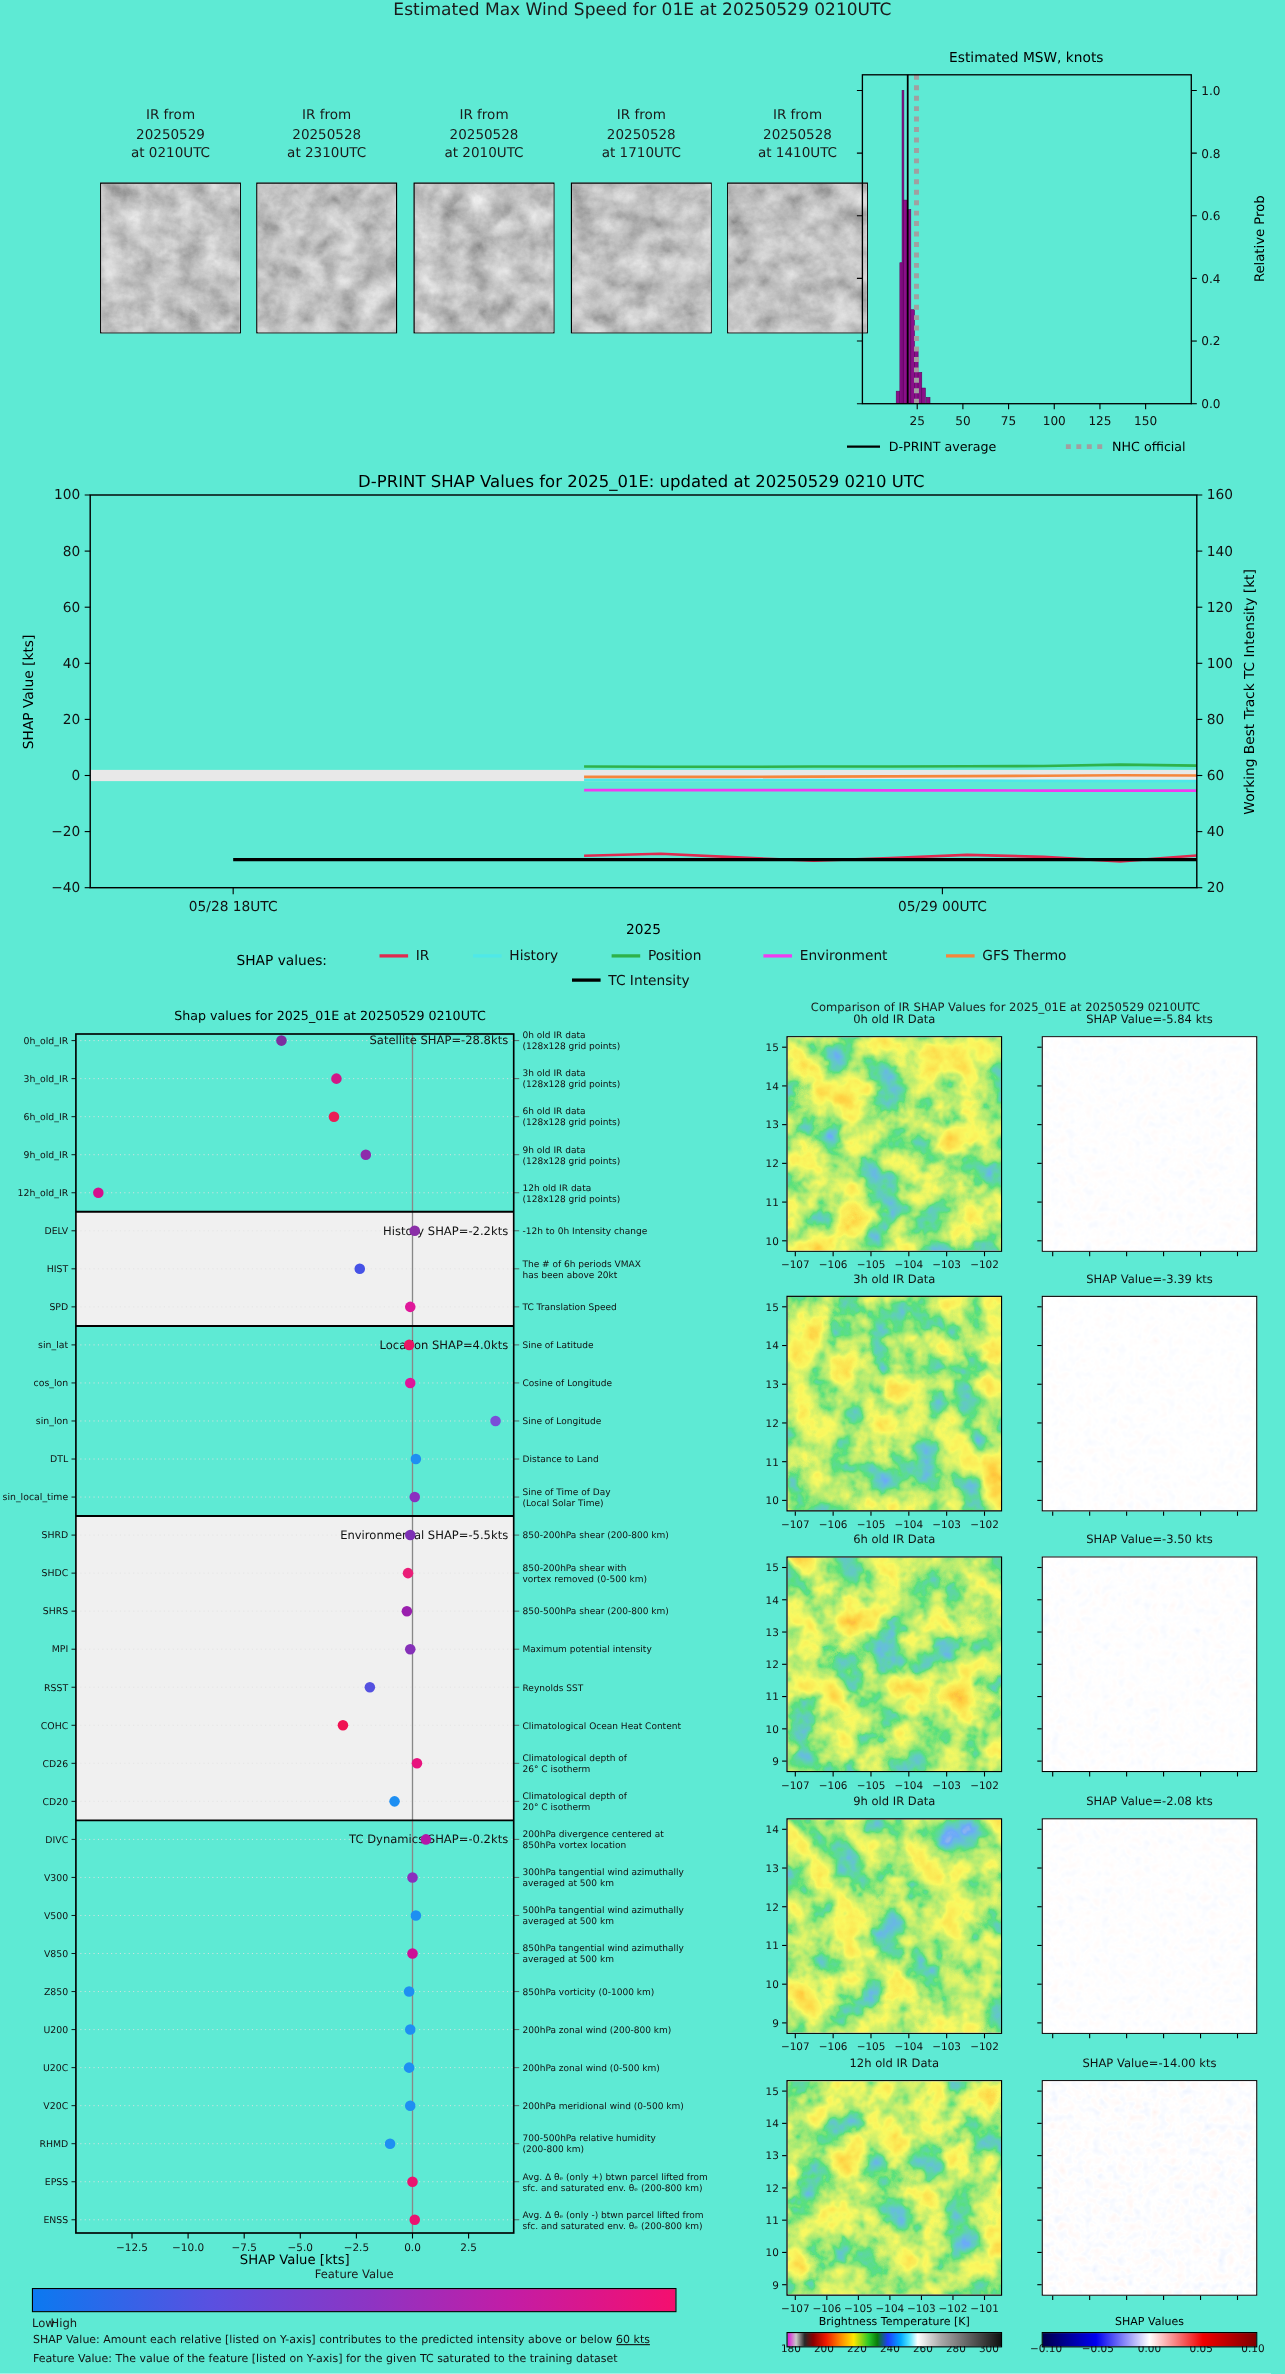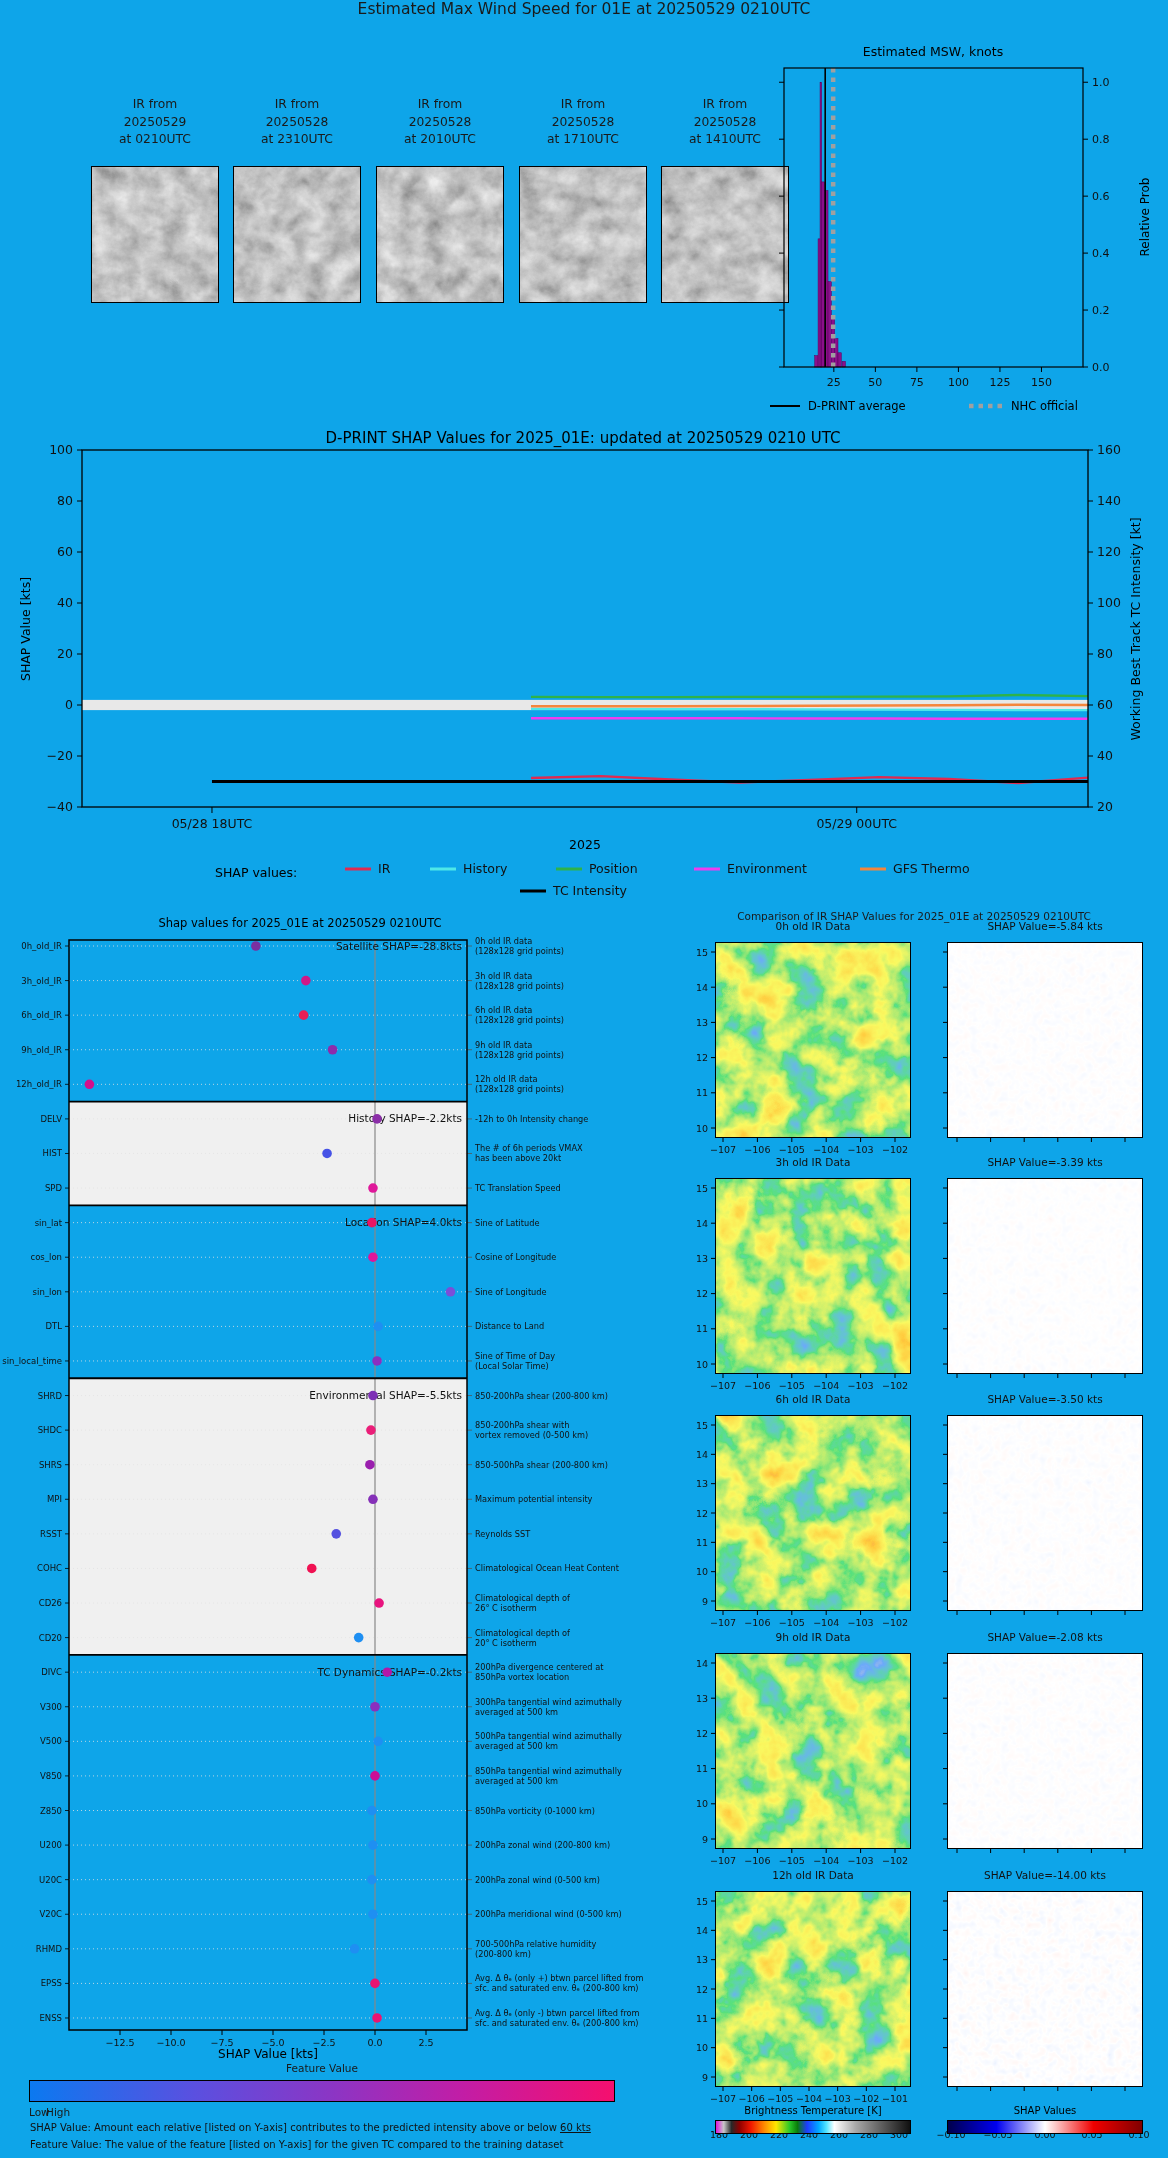--- a/index.html
+++ b/index.html
@@ -1,16 +1,16 @@
 <!DOCTYPE html>
 <html><head>
 <meta charset="utf-8">
 <style>
   html,body{margin:0;padding:0;background:#fff;}
-  #root{position:relative;width:1168px;height:2158px;background:#0ea5e9;
+  #root{position:relative;width:1168px;height:2158px;background:#5eead4;
         font-family:"DejaVu Sans","Liberation Sans",sans-serif;color:#1a1a1a;overflow:hidden;}
   .abs{position:absolute;}
   .ctr{text-align:center;}
   svg text{font-family:"DejaVu Sans","Liberation Sans",sans-serif;}
   .mapbox{position:absolute;border:1px solid #000;box-sizing:border-box;overflow:hidden;background:#888;}
   .shapbox{background:#fdfdff;}
   .cbar{position:absolute;border:1px solid #000;box-sizing:border-box;}
   #fv-bar{background:linear-gradient(90deg,#0b79f0 0%,#5a50e0 28%,#8c35c4 52%,#c21da6 74%,#f50f6e 100%);}
   #bt-bar{background:linear-gradient(90deg,#dc14dc 0%,#c8c8c8 4%,#282828 8%,#8b0000 12%,#f01800 18%,#ff8c00 25%,#ffe800 31%,#28c828 38%,#0a7d0a 42%,#1e3cff 47%,#00aaff 53%,#55e6ff 57%,#ffffff 61%,#a8a8a8 72%,#606060 85%,#101010 100%);}
   #sv-bar{background:linear-gradient(90deg,#00004c 0%,#0000f0 25%,#ffffff 50%,#f00000 75%,#800000 100%);}
@@ -480,21 +480,21 @@
       </g>
   </svg>
 
   <div class="abs" style="left:29px;top:2062px;width:586px;font-size:10.5px;text-align:center;">Feature Value</div>
   <div id="fv-bar" class="abs cbar" style="left:29px;top:2080px;width:586px;height:22px;"></div>
   <div class="abs" style="left:29px;top:2106px;font-size:10.5px;">Low</div>
   <div class="abs" style="left:46px;top:2106px;width:586px;text-align:left;font-size:10.5px;">High</div>
   <div class="abs fnote" style="left:30px;top:2122px;width:620px;">
     <span>SHAP Value: Amount each relative [listed on Y-axis] contributes to the predicted intensity above or below </span><span style="text-decoration:underline;margin-top:32px;">60 kts</span>
   </div>
-  <div class="abs fnote" style="left:30px;top:2139px;width:620px;">Feature Value: The value of the feature [listed on Y-axis] for the given TC compared to the training dataset</div>
+  <div class="abs fnote" style="left:30px;top:2139px;width:620px;">Feature Value: The value of the feature [listed on Y-axis] for the given TC saturated to the training dataset</div>
 
   <div class="abs ctr" style="left:660px;top:910px;width:508px;font-size:10.5px;">Comparison of IR SHAP Values for 2025_01E at 20250529 0210UTC</div>
   <div id="cmp-maps" class="abs" style="left:660px;top:905px;width:508px;height:1253px;">
       <div class="abs mapbox" style="left: 55px; top: 37px; width: 196px; height: 196px;"><svg width="194" height="194">
           <defs>
             <filter id="tex6" x="-5%" y="-5%" width="110%" height="110%">
               <feTurbulence type="fractalNoise" baseFrequency="0.028" numOctaves="4" seed="11" stitchTiles="stitch"></feTurbulence>
               <feColorMatrix type="matrix" values="0.33 0.33 0.33 0 0 0.33 0.33 0.33 0 0 0.33 0.33 0.33 0 0 0 0 0 0 1"></feColorMatrix>
               <feComponentTransfer>
                 <feFuncR type="table" tableValues="0.6 0.62 0.15 0.1 0.95 1 0.9 0.45"></feFuncR>

